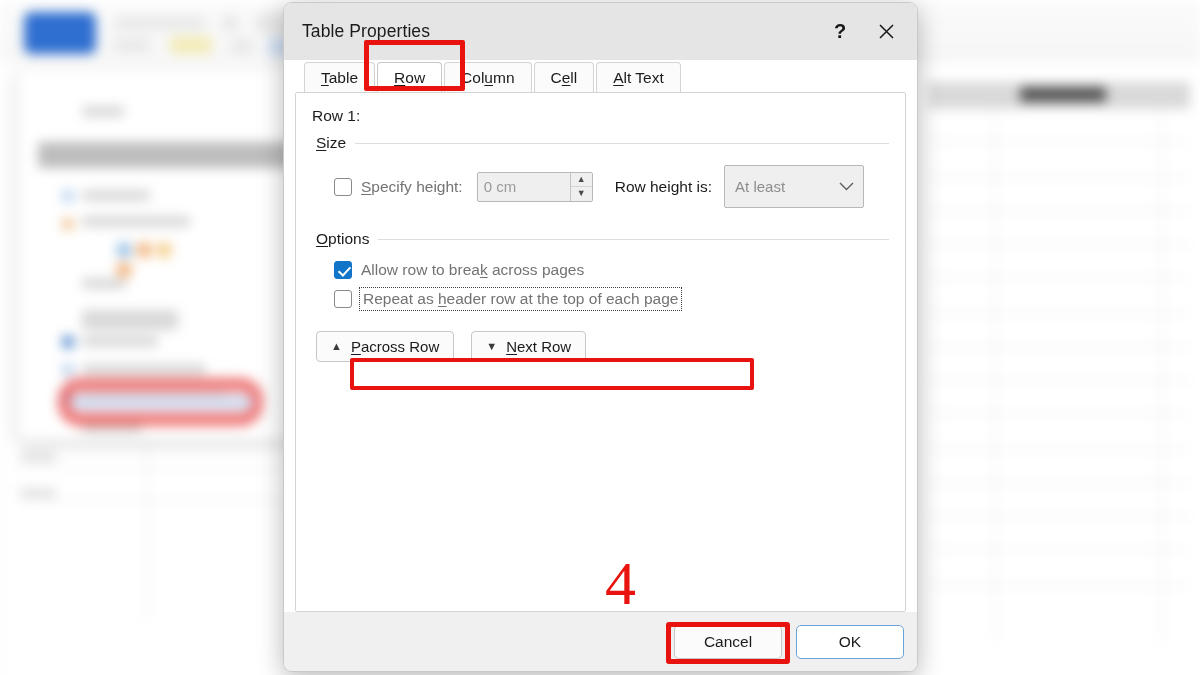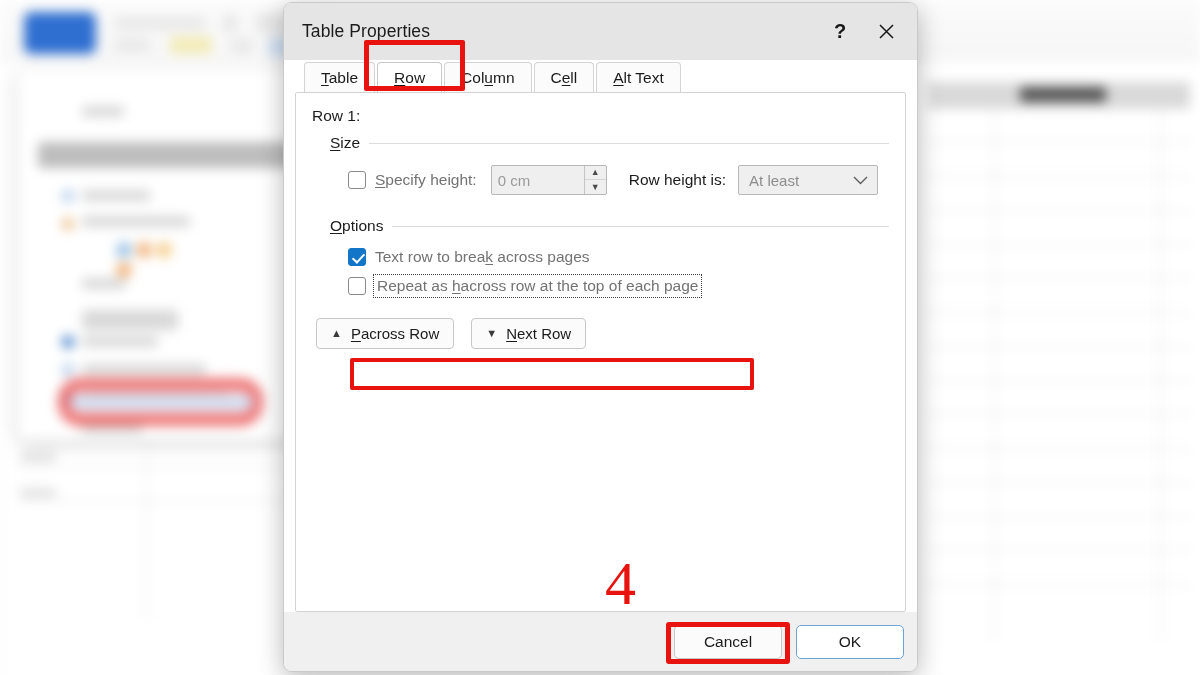--- a/index.html
+++ b/index.html
@@ -266,21 +266,21 @@
     padding: 14px 16px 0 16px;
     overflow: hidden;
   }
 
   .row-label {
     font-size: 15.5px;
     color: #1b1b1b;
     margin-bottom: 9px;
   }
 
-  .group { margin-left: 18px; }
+  .group { margin-left: 4px; }
   .group-head {
     display: flex;
     align-items: center;
     gap: 9px;
     font-size: 15.5px;
     color: #1b1b1b;
   }
   .group-head .rule {
     flex: 1 1 auto;
     height: 1px;
@@ -365,21 +365,21 @@
 
   .rh-label {
     margin-left: 22px;
     font-size: 15.5px;
     color: #1b1b1b;
     white-space: nowrap;
   }
 
   .dropdown {
     margin-left: 12px;
-    width: 140px; height: 30px;
+    width: 140px; height: 43px;
     background: #efefef;
     border: 1px solid #b8b8b8;
     border-radius: 2px;
     display: flex;
     align-items: center;
     padding-left: 10px;
     font-size: 15px;
     color: #8d8d8d;
     position: relative;
   }
@@ -647,26 +647,26 @@
 
       <div class="group" style="margin-top:22px;">
         <div class="group-head">
           <span><u>O</u><span>ptions</span></span>
           <span class="rule"></span>
         </div>
         <div class="group-body">
 
           <div class="cbrow">
             <div class="cbox checked"></div>
-            <div class="cb-label"><span>Text row to brea</span><u>k</u><span> across pages</span></div>
+            <div class="cb-label"><span>Allow row to brea</span><u>k</u><span> across pages</span></div>
           </div>
 
           <div class="cbrow" style="margin-top:10px;">
             <div class="cbox"></div>
-            <div class="cb-label focusring"><span>Repeat as </span><u>h</u><span>across row at the top of each page</span></div>
+            <div class="cb-label focusring"><span>Repeat as </span><u>h</u><span>eader row at the top of each page</span></div>
           </div>
 
         </div>
       </div>
 
       <div class="opt-highlight"></div>
 
       <div class="navrow">
         <div class="navbtn">
           <span class="tri">▲</span>

